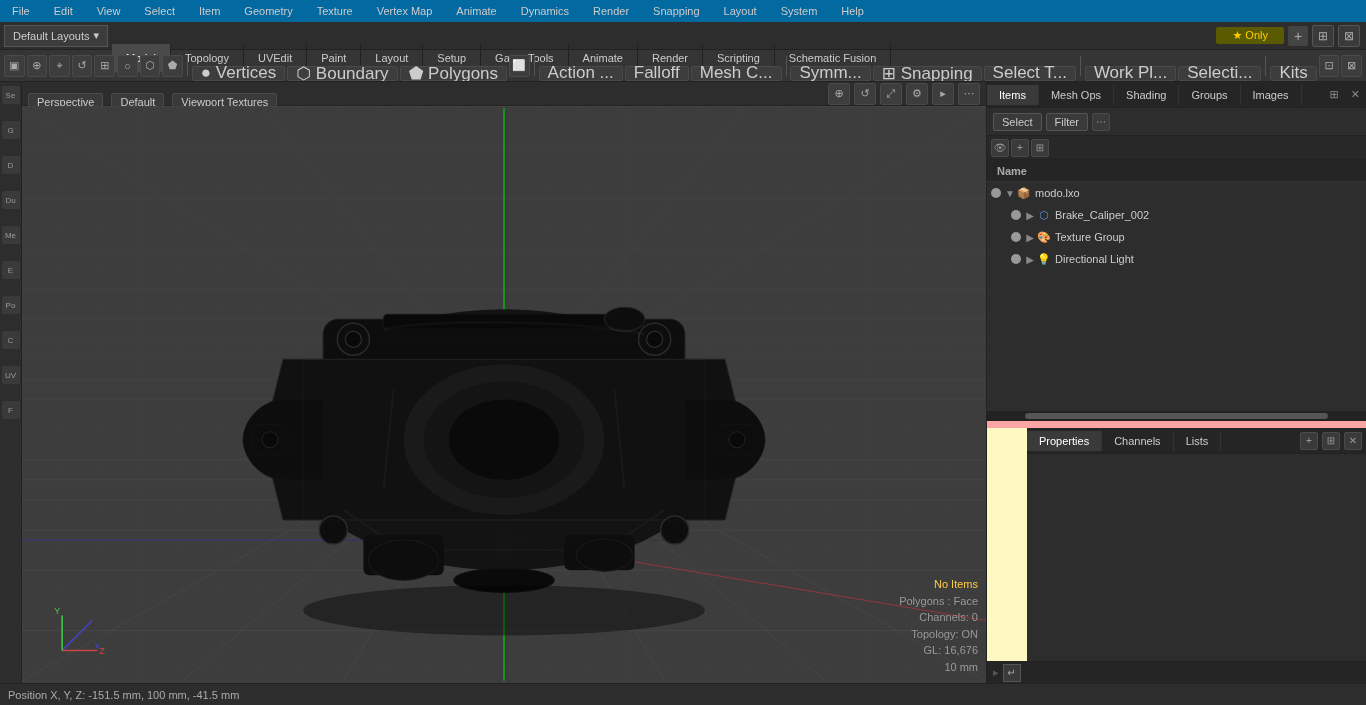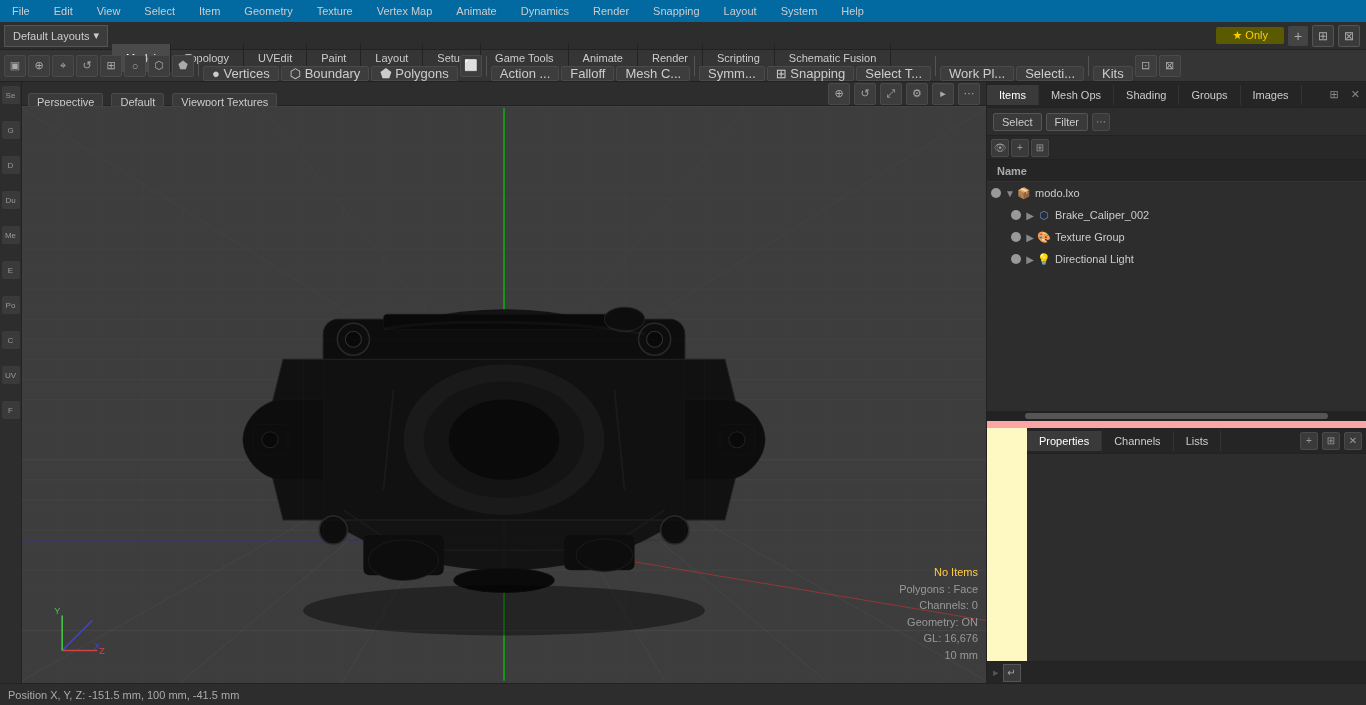--- a/index.html
+++ b/index.html
@@ -15,21 +15,21 @@
     .tab-group { display: flex; align-items: center; flex: 1; margin-top: 44px; }
     .layout-tab { padding: 3px 14px; font-size: 11px; color: #ccc; cursor: pointer; border-right: 1px solid #222; height: 28px; display: flex; align-items: center; }
     .layout-tab.active { background: #4a4a4a; color: #fff; }
     #layout-right { display: flex; align-items: center; gap: 4px; margin-right: 6px; }
     .star-only { background: #5a5a00; padding: 2px 16px; font-size: 11px; color: #ffcc00; border-radius: 2px; }
     .plus-btn { width: 20px; height: 20px; background: #444; border-radius: 2px; display: flex; align-items: center; justify-content: center; color: #aaa; font-size: 14px; cursor: pointer; }
     .icon-btn-sm { width: 22px; height: 22px; background: #3a3a3a; border: 1px solid #555; border-radius: 2px; display: flex; align-items: center; justify-content: center; color: #aaa; cursor: pointer; font-size: 12px; }
 
     
     #toolbar { display: flex; align-items: center; height: 32px; background: #353535; border-bottom: 1px solid #222; padding: 0 4px; gap: 2px; overflow: hidden; }
-    .tool-btn { padding: 2px 8px; font-size: 13px; color: #ccc; background: #3d3d3d; border: 1px solid #4a4a4a; border-radius: 2px; cursor: pointer; height: 15px; display: flex; align-items: center; white-space: nowrap; margin-top: 15px; }
+    .tool-btn { padding: 2px 8px; font-size: 17px; color: #ccc; background: #3d3d3d; border: 1px solid #4a4a4a; border-radius: 2px; cursor: pointer; height: 15px; display: flex; align-items: center; white-space: nowrap; margin-top: 15px; }
     .tool-separator { width: 1px; height: 20px; background: #555; margin: 0 2px; }
     .tool-icon { width: 22px; height: 22px; background: #3d3d3d; border: 1px solid #4a4a4a; border-radius: 2px; display: flex; align-items: center; justify-content: center; color: #aaa; cursor: pointer; font-size: 11px; }
 
     
     #main { display: flex; height: calc(705px - 22px - 28px - 32px - 22px); }
 
     
     #left-sidebar { width: 22px; background: #2d2d2d; border-right: 1px solid #222; display: flex; flex-direction: column; align-items: center; padding: 4px 0; gap: 17px; }
     .sidebar-tool { width: 18px; height: 18px; background: #3a3a3a; border-radius: 2px; display: flex; align-items: center; justify-content: center; font-size: 8px; color: #999; cursor: pointer; }
 
@@ -43,21 +43,21 @@
     
     #viewport-canvas::before {
       content: '';
       position: absolute; inset: 0;
       background-image: linear-gradient(rgba(80,80,80,0.3) 1px, transparent 1px),
                         linear-gradient(90deg, rgba(80,80,80,0.3) 1px, transparent 1px);
       background-size: 40px 40px;
     }
 
     
-    #status-overlay { position: absolute; bottom: 20px; right: 8px; text-align: right; }
+    #status-overlay { position: absolute; bottom: 8px; right: 8px; text-align: right; }
     .status-line { font-size: 11px; color: #999; line-height: 1.5; }
     .status-line.highlight { color: #ffcc44; }
 
     
     #position-bar { height: 22px; background: #2d2d2d; border-top: 1px solid #222; display: flex; align-items: center; padding: 0 8px; font-size: 11px; color: #aaa; }
 
     
     #right-panel { width: 380px; background: #fef9c3; border-left: 1px solid #222; display: flex; flex-direction: column; }
 
     
@@ -329,21 +329,21 @@
           <text x="32" y="28" fill="#4444cc" font-size="9">X</text>
           <text x="37" y="33" fill="#cc4444" font-size="9">Z</text>
           <text x="-8" y="-6" fill="#44cc44" font-size="9">Y</text>
         </g>
       </svg>
 
       <div id="status-overlay">
         <div class="status-line highlight">No Items</div>
         <div class="status-line">Polygons : Face</div>
         <div class="status-line">Channels: 0</div>
-        <div class="status-line">Geometry: ON</div>
+        <div class="status-line">Topology: ON</div>
         <div class="status-line">GL: 16,676</div>
         <div class="status-line">10 mm</div>
       </div>
     </div>
   </div>
 
   <div id="right-panel">
 
     <div id="panel-tabs">
       <div class="panel-tab active">Items</div>

